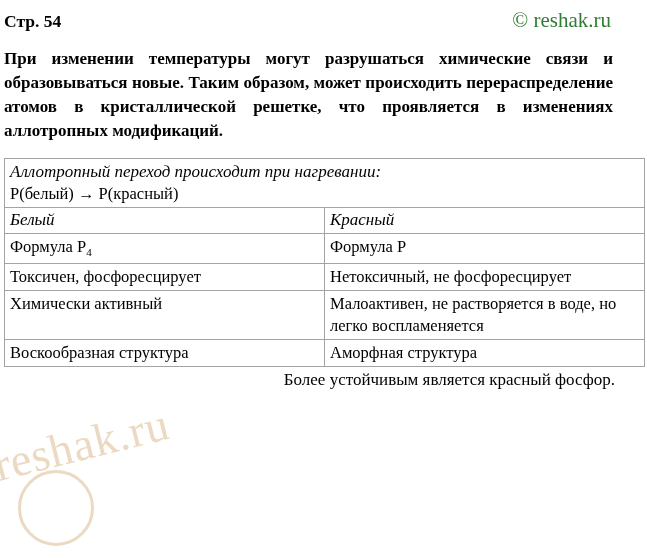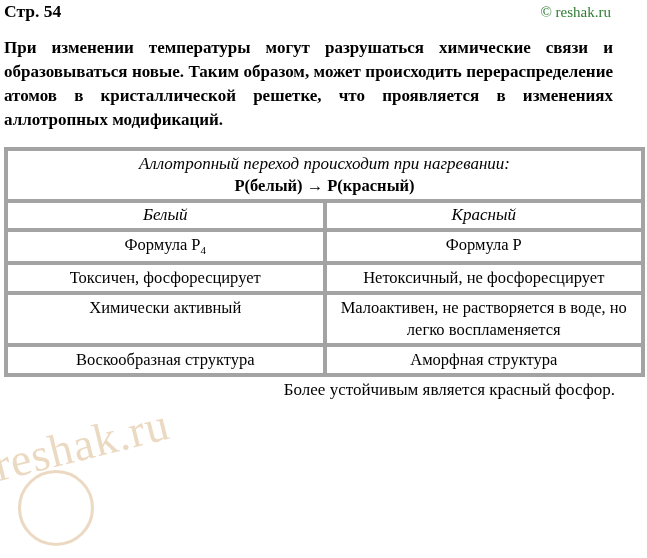--- a/index.html
+++ b/index.html
@@ -13,35 +13,35 @@
     font-family: "Liberation Serif", serif;
     color: #000000;
     position: relative;
     overflow: hidden;
   }
   .page {
     position: relative;
     width: 619px;
     height: 558px;
     box-sizing: border-box;
-    padding: 1px 4px 0 4px;
+    padding: 8px 4px 0 4px;
   }
   .header-row {
     display: flex;
     justify-content: space-between;
     align-items: baseline;
     font-size: 17px;
   }
   .page-num {
     font-weight: bold;
     font-size: 17.5px;
   }
   .watermark-top {
     color: #2f7d32;
-    font-size: 15px;
+    font-size: 21px;
     font-family: "Liberation Serif", serif;
     padding-right: 4px;
   }
   .task-line {
     margin-top: 9px;
     font-size: 17px;
     font-weight: bold;
     font-style: italic;
   }
   .task-bullet {
@@ -58,36 +58,36 @@
     font-weight: bold;
   }
   table.alo {
     margin-top: 14px;
     width: 641px;
     border-collapse: collapse;
     font-size: 16.5px;
     table-layout: fixed;
   }
   table.alo td, table.alo th {
-    border: 4px solid #a3a3a3;
+    border: 1px solid #a3a3a3;
     padding: 2px 5px 3px 5px;
     vertical-align: top;
-    text-align: center;
+    text-align: left;
     font-weight: normal;
   }
   .tbl-title {
     text-align: center;
     font-weight: bold;
     font-style: italic;
     font-size: 17px;
     line-height: 1.3;
     padding: 3px 5px 4px 5px;
   }
   .tbl-title .sub {
-    font-weight: bold;
+    font-weight: normal;
     font-style: normal;
     display: block;
     font-size: 16.5px;
   }
   .col-head {
     text-align: center;
     font-weight: bold;
     font-style: italic;
     font-size: 17px;
     padding: 2px 5px 3px 5px;

